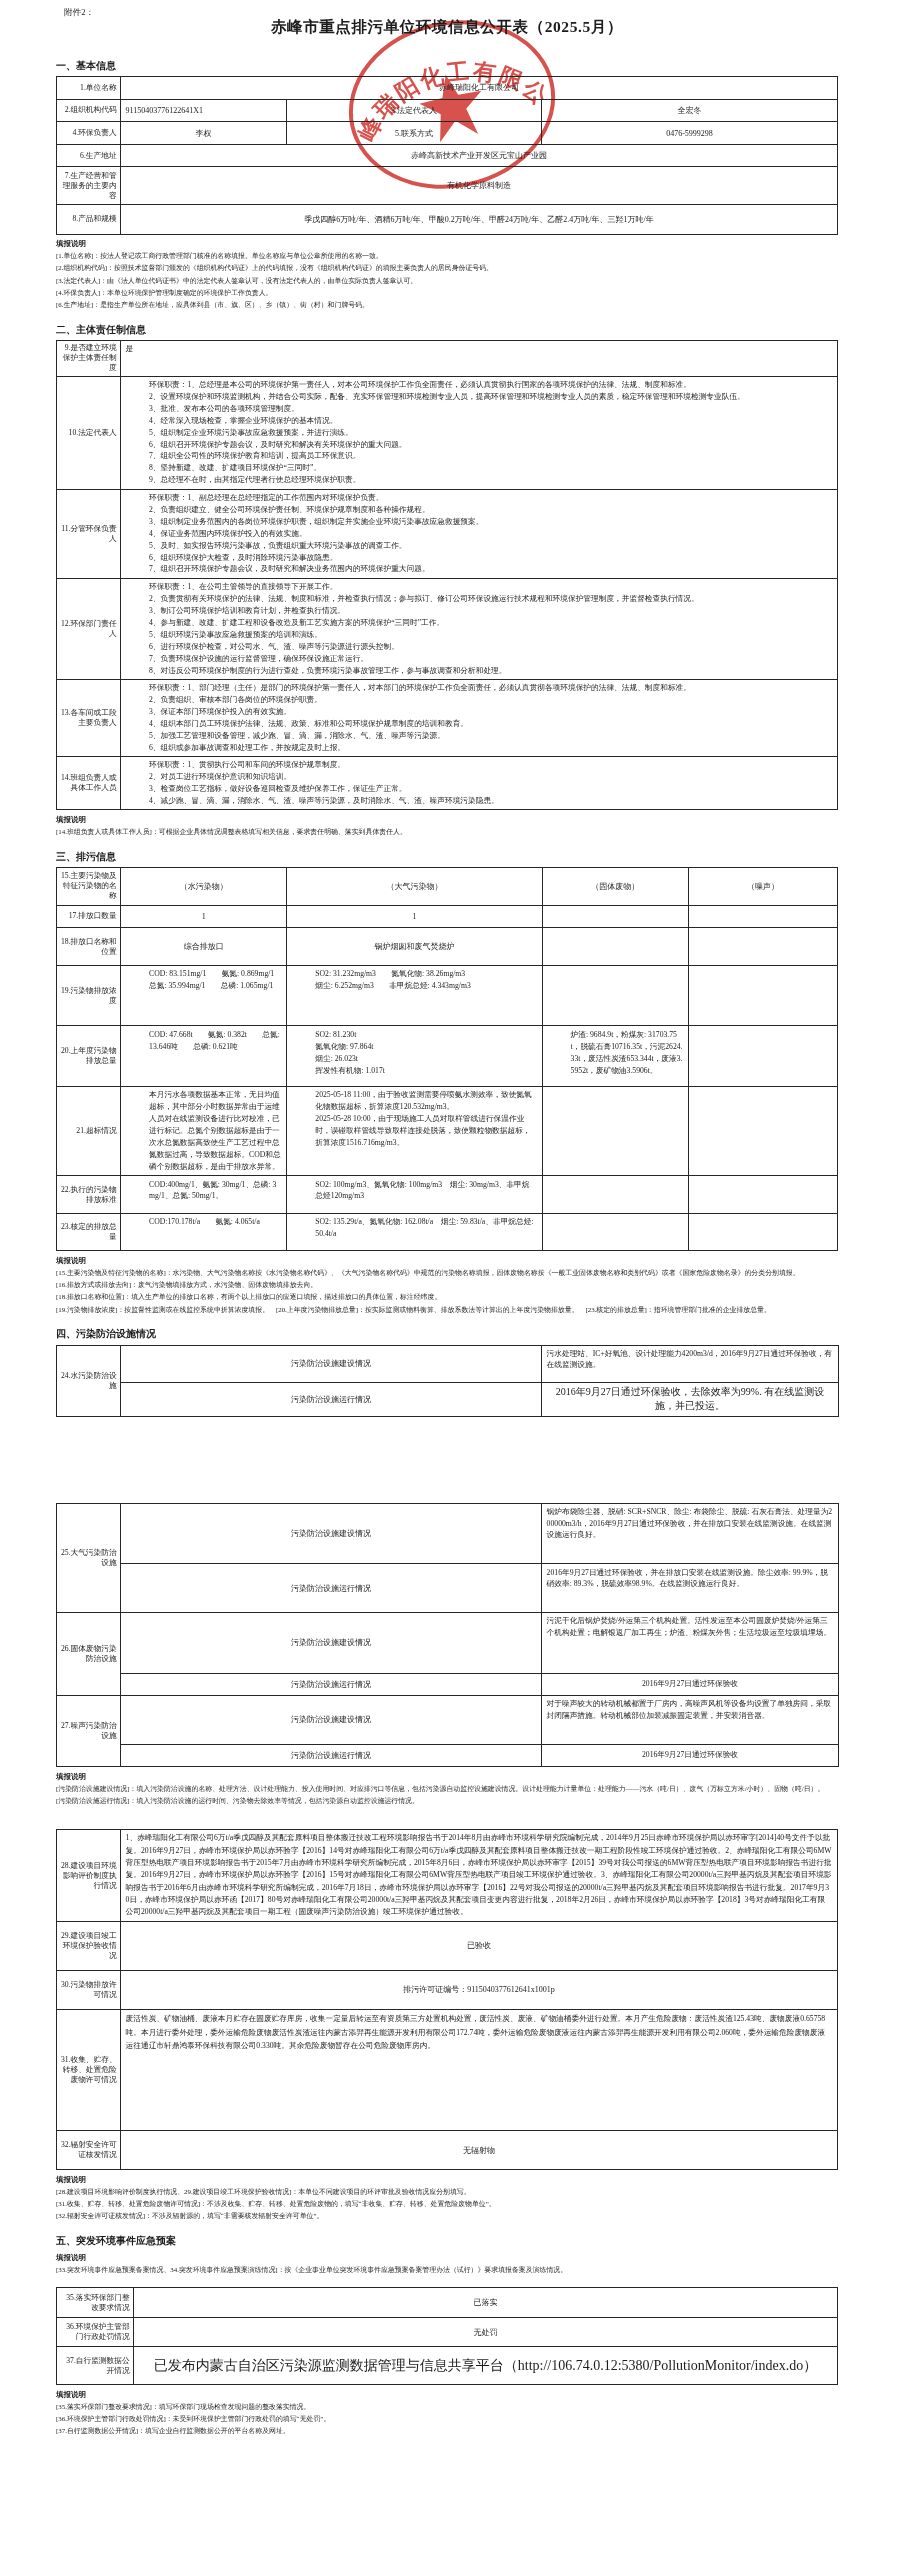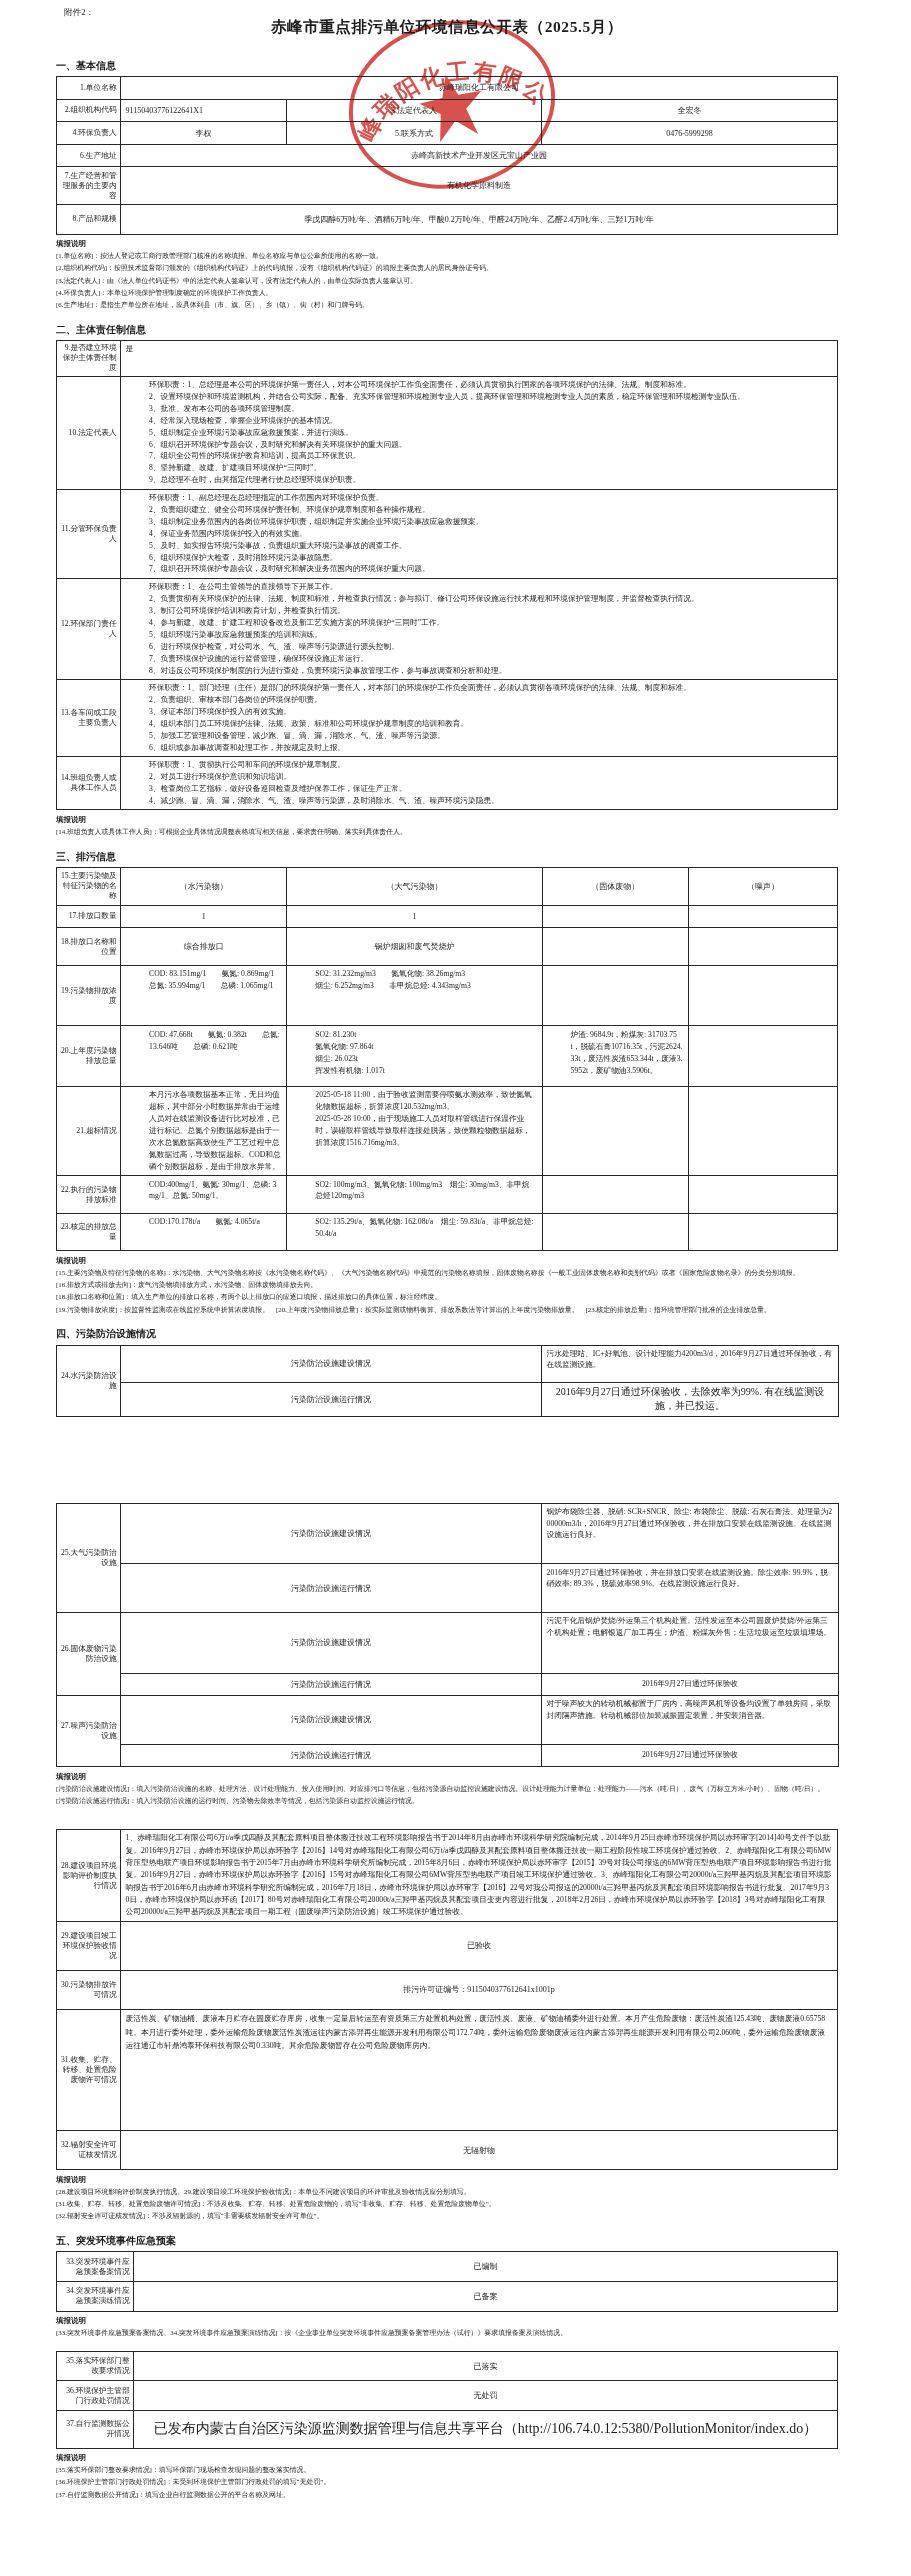--- a/index.html
+++ b/index.html
@@ -333,36 +333,20 @@
   </tbody>
     </table>
   <div class="notes">
     <h4>填报说明</h4>
     <p>[28.建设项目环境影响评价制度执行情况、29.建设项目竣工环境保护验收情况]：本单位不同建设项目的环评审批及验收情况应分别填写。</p>
     <p>[31.收集、贮存、转移、处置危险废物许可情况]：不涉及收集、贮存、转移、处置危险废物的，填写“非收集、贮存、转移、处置危险废物单位”。</p>
     <p>[32.辐射安全许可证核发情况]：不涉及辐射源的，填写“非需要核发辐射安全许可单位”。</p>
   </div>
 
   <div class="sec">五、突发环境事件应急预案</div>
-  <table>
-    <colgroup>
-        <col style="width:77px">
-        <col>
-      </colgroup>
-    <tbody>
-        <tr>
-      <td class="lbl h42">33.突发环境事件应急预案备案情况</td>
-      <td class="c">已编制</td>
-    </tr>
-    <tr>
-      <td class="lbl h42">34.突发环境事件应急预案演练情况</td>
-      <td class="c">已备案</td>
-    </tr>
-  </tbody>
-    </table>
   <div class="notes">
     <h4>填报说明</h4>
     <p>[33.突发环境事件应急预案备案情况、34.突发环境事件应急预案演练情况]：按《企业事业单位突发环境事件应急预案备案管理办法（试行）》要求填报备案及演练情况。</p>
   </div>
 
   <table>
     <colgroup>
         <col style="width:77px">
         <col>
       </colgroup>

